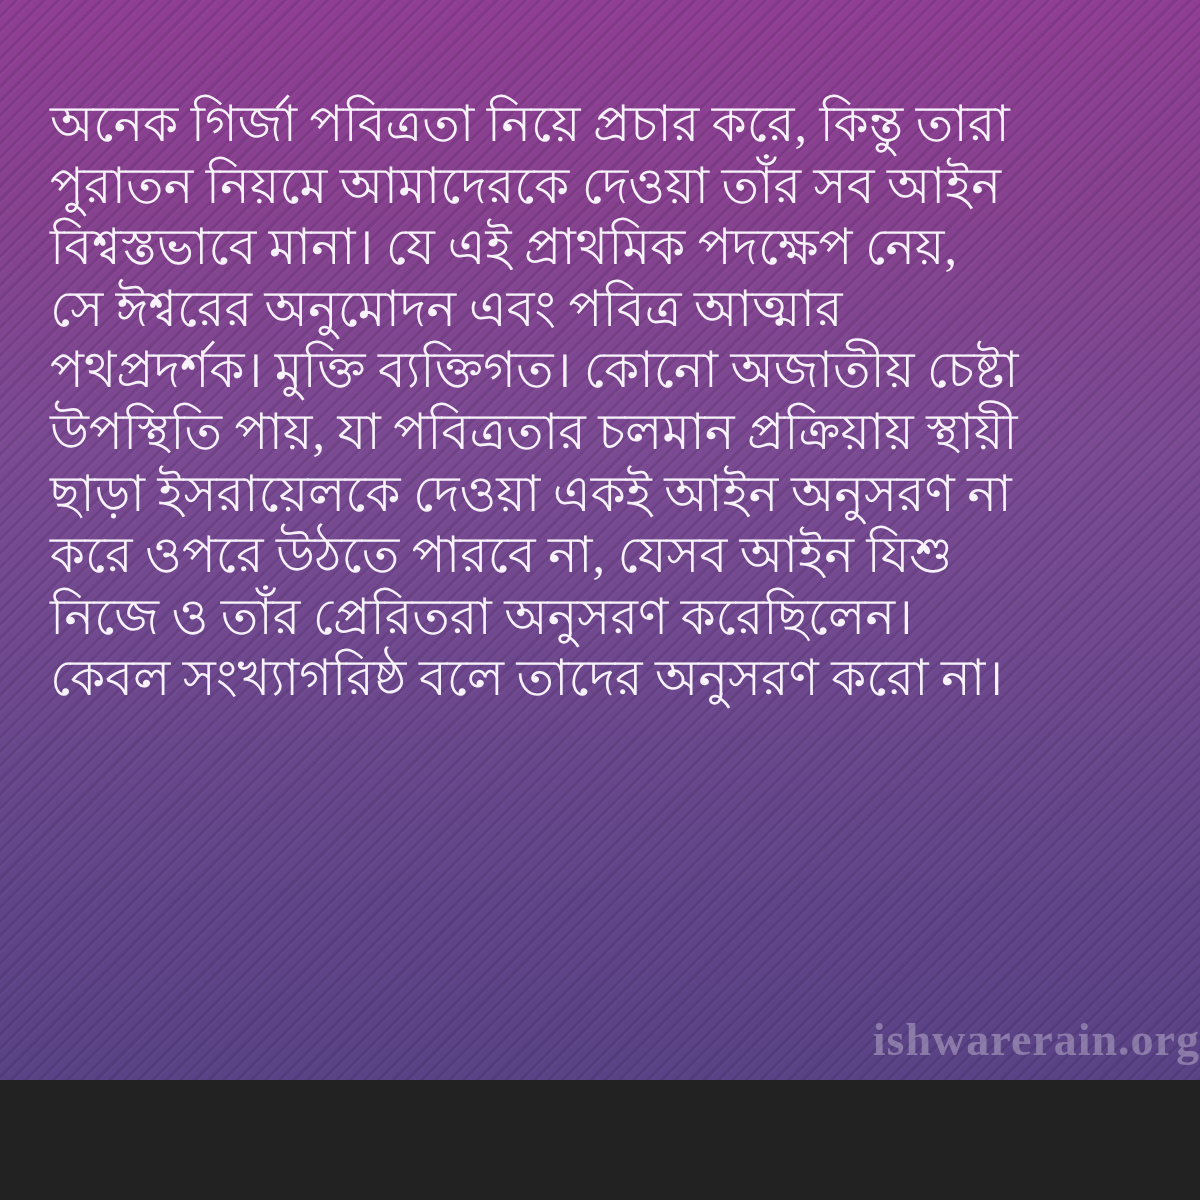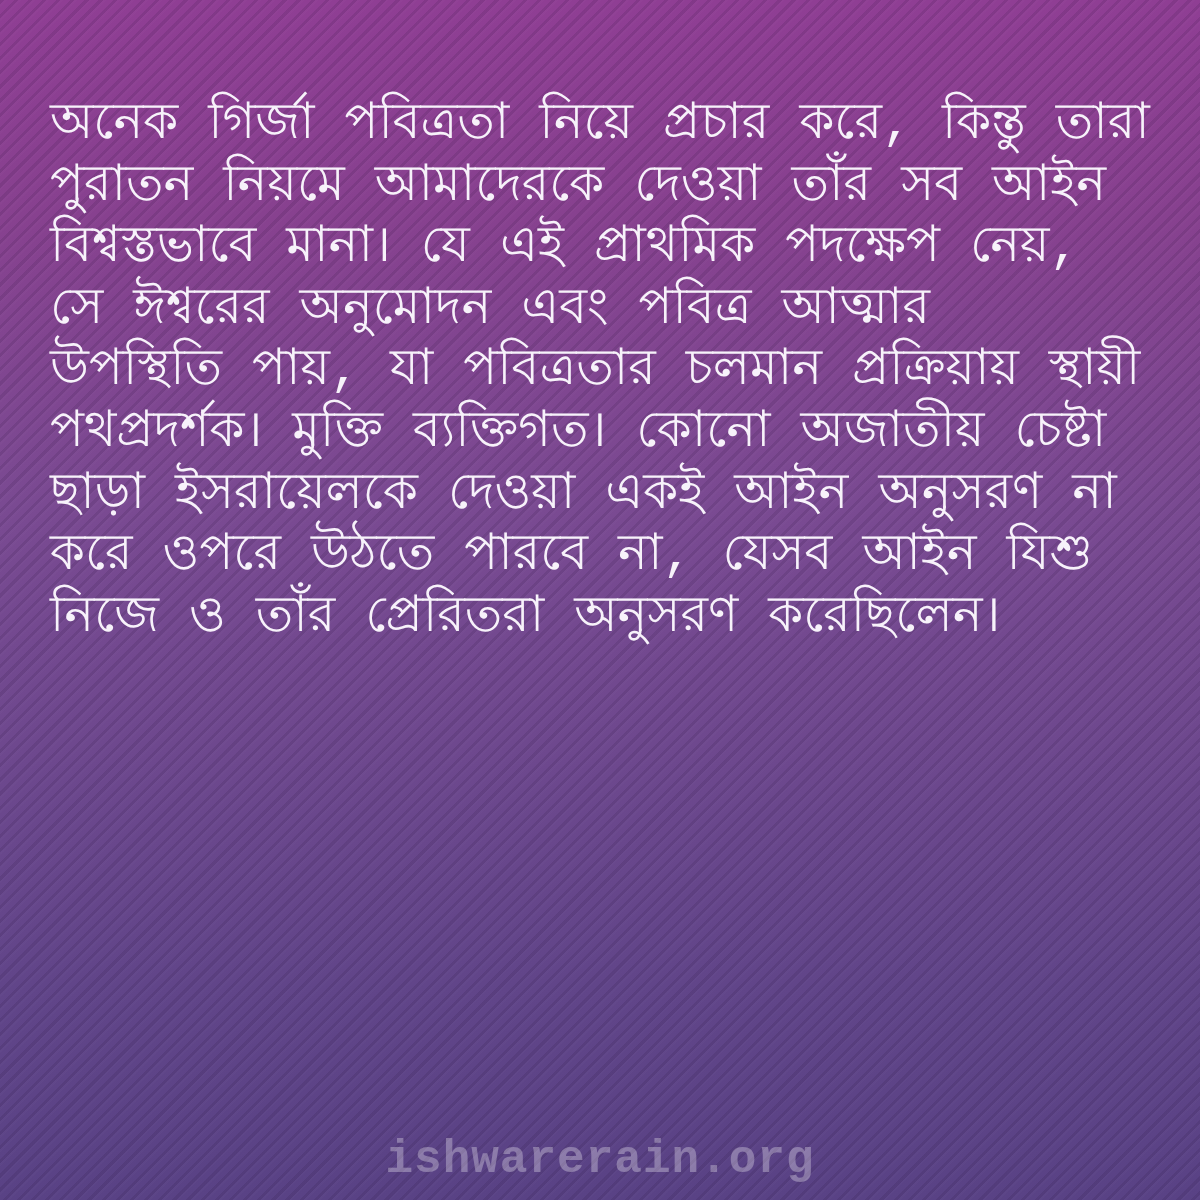--- a/index.html
+++ b/index.html
@@ -3,23 +3,23 @@
 <meta charset="utf-8">
 <style>
   html, body {
     margin: 0;
     padding: 0;
     background: #222;
   }
   .canvas {
     position: relative;
     width: 1200px;
-    height: 1200px;
+    height: 1080px;
     overflow: hidden;
-    font-family: Liberation Mono, monospace;
+    font-family: Liberation Serif, serif;
     background: linear-gradient(180deg,
       #8f3e94 0%,
       #87418f 18%,
       #7a4a92 42%,
       #6e488e 62%,
       #614589 82%,
       #594285 100%);
   }
   
   .stripes {
@@ -45,39 +45,40 @@
     font-weight: 400;
   }
   .quote-line {
     white-space: nowrap;
   }
   .watermark {
     position: absolute;
     left: 0;
     right: 0;
     bottom: 14px;
-    text-align: center;
+    text-align: right;
     font-size: 46px;
     font-weight: 700;
     letter-spacing: 1px;
     color: rgba(255, 255, 255, 0.30);
   }
 </style>
 </head>
 <body>
 
 <div class="canvas">
   <div class="stripes"></div>
 
   <div class="quote-block">
     <div class="quote-line">অনেক গির্জা পবিত্রতা নিয়ে প্রচার করে, কিন্তু তারা</div>
     <div class="quote-line">পুরাতন নিয়মে আমাদেরকে দেওয়া তাঁর সব আইন</div>
     <div class="quote-line">বিশ্বস্তভাবে মানা। যে এই প্রাথমিক পদক্ষেপ নেয়,</div>
     <div class="quote-line">সে ঈশ্বরের অনুমোদন এবং পবিত্র আত্মার</div>
+    <div class="quote-line">পথপ্রদর্শক। মুক্তি ব্যক্তিগত। কোনো অজাতীয় চেষ্টা</div>
     <div class="quote-line">উপস্থিতি পায়, যা পবিত্রতার চলমান প্রক্রিয়ায় স্থায়ী</div>
-    <div class="quote-line">পথপ্রদর্শক। মুক্তি ব্যক্তিগত। কোনো অজাতীয় চেষ্টা</div>
     <div class="quote-line">ছাড়া ইসরায়েলকে দেওয়া একই আইন অনুসরণ না</div>
     <div class="quote-line">করে ওপরে উঠতে পারবে না, যেসব আইন যিশু</div>
     <div class="quote-line">নিজে ও তাঁর প্রেরিতরা অনুসরণ করেছিলেন।</div>
+    <div class="quote-line">কেবল সংখ্যাগরিষ্ঠ বলে তাদের অনুসরণ করো না।</div>
   </div>
 
   <div class="watermark">ishwarerain.org</div>
 </div>
 
 </body></html>

